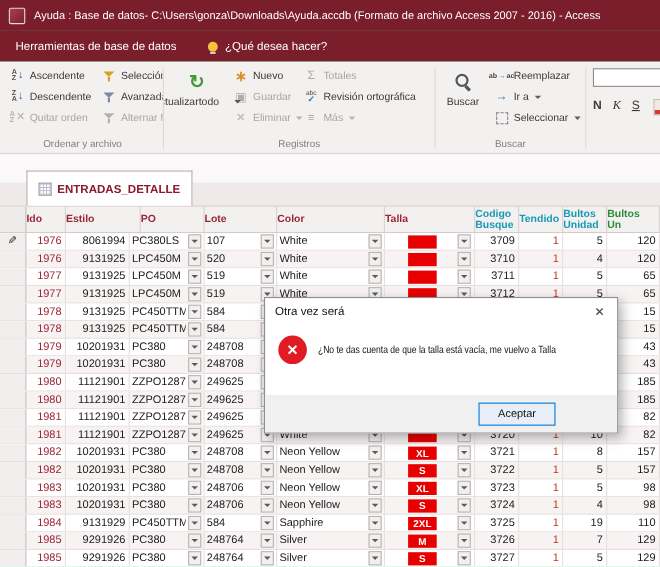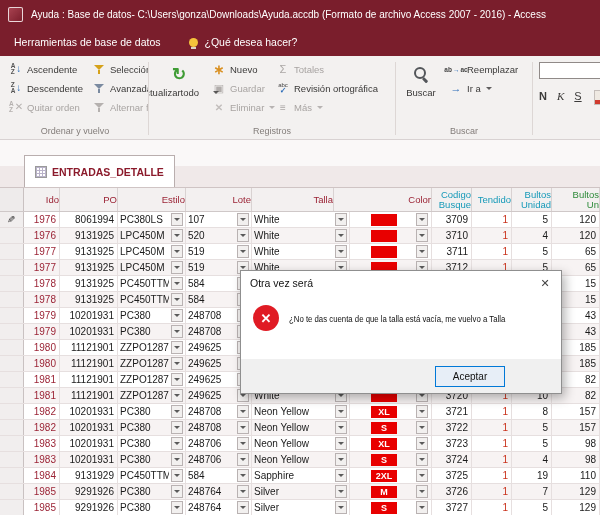--- a/index.html
+++ b/index.html
@@ -73,22 +73,22 @@
   .doc-tabbar{height:22px;background:#f0e9e9;border-bottom:1px solid #cfc4c4;display:flex;align-items:flex-end;padding-left:24px;box-sizing:border-box;}
   .doc-tab{height:32px;background:#fff;border:1px solid #b9aeae;border-bottom:none;display:flex;align-items:center;gap:5px;
            padding:0 10px;font-size:10.5px;font-weight:bold;color:#8b1a2b;box-sizing:border-box;}
   .grid-icon{width:10px;height:10px;border:1px solid #9a9a9a;background-color:#fff;flex:none;
              background-image:linear-gradient(#b9b2c9 1px,transparent 1px),linear-gradient(90deg,#b9b2c9 1px,transparent 1px);
              background-size:3px 3px;}
 
   
   .datasheet{background:#fff;}
   .ds-header{display:flex;height:24px;background:#f3f0f0;border-bottom:1px solid #cfc8c8;box-sizing:border-box;}
-  .hcell{box-sizing:border-box;border-right:1px solid #d9d2d2;display:flex;flex-direction:column;align-items:flex-end;justify-content:center;
-         font-weight:normal;font-size:9.5px;line-height:10px;flex:none;overflow:hidden;}
+  .hcell{box-sizing:border-box;border-right:1px solid #d9d2d2;display:flex;flex-direction:column;align-items:flex-start;justify-content:center;
+         font-weight:bold;font-size:9.5px;line-height:10px;flex:none;overflow:hidden;}
   .hcell.maroon{color:#9b2335;} .hcell.cyan{color:#1599b8;} .hcell.green{color:#2e8b3a;}
   .hcell.c-sel{background:#eeebeb;border-right:1px solid #c9c1c1;}
   .ds-row{display:flex;height:16px;box-sizing:border-box;border-bottom:1px solid #e6dfdf;background:#fff;}
   .ds-row.alt{background:#f7f3f3;}
   .cell{box-sizing:border-box;border-right:1px solid #e6dfdf;font-size:10px;display:flex;align-items:center;padding:0 3px;overflow:hidden;flex:none;}
   .cell.num{justify-content:flex-end;}
   .cell.maroon{color:#9b2335;}
   .cell.redtxt{color:#c9311b;}
   .cell.c-sel{background:#f1eeee;border-right:1px solid #c9c1c1;justify-content:center;padding:0;}
   .pencil{font-size:10px;color:#333;transform:scaleX(-1);line-height:1;}
@@ -195,21 +195,21 @@
             <span class="ico">
               <span class="funnel gray">
                   <span class="cup"></span>
                   <span class="stem"></span>
                 </span>
             </span>
             <span>Alternar filtro</span>
           </div>
         </div>
       </div>
-      <div class="rgroup-label">Ordenar y vuelvo</div>
+      <div class="rgroup-label">Ordenar y archivo</div>
     </div>
 
     <div class="rsep"></div>
 
     <div class="rgroup g-rec">
       <div class="rgroup-content">
         <div class="rbtn-big">
           <span class="bigico refresh-g">↻</span>
           <span class="big-lines">
             <span>Actualizar</span>
@@ -279,20 +279,27 @@
                 <span>ac</span>
               </span>
             </span>
             <span>Reemplazar</span>
           </div>
           <div class="rbtn">
             <span class="ico ic-goto">→</span>
             <span>Ir a</span>
             <span class="caret"></span>
           </div>
+          <div class="rbtn">
+            <span class="ico">
+                <span class="dashedsq"></span>
+              </span>
+            <span>Seleccionar</span>
+            <span class="caret"></span>
+          </div>
         </div>
       </div>
       <div class="rgroup-label">Buscar</div>
     </div>
 
     <div class="rsep"></div>
 
     <div class="fmt">
       <input class="font-input" style="">
       <div class="fmt-row">
@@ -311,34 +318,34 @@
         <span class="doc-tab-label">ENTRADAS_DETALLE</span>
       </div>
     </div>
 
     <div class="datasheet">
       <div class="ds-header" id="ds-header">
           <div class="hcell c-sel"></div>
           <div class="hcell c-ido maroon">
             <span class="h-l1">Ido</span>
           </div>
+          <div class="hcell c-estilo maroon">
+            <span class="h-l1">Estilo</span>
+          </div>
           <div class="hcell c-po maroon">
             <span class="h-l1">PO</span>
           </div>
-          <div class="hcell c-estilo maroon">
-            <span class="h-l1">Estilo</span>
-          </div>
           <div class="hcell c-lote maroon">
             <span class="h-l1">Lote</span>
           </div>
+          <div class="hcell c-color maroon">
+            <span class="h-l1">Color</span>
+          </div>
           <div class="hcell c-talla maroon">
             <span class="h-l1">Talla</span>
-          </div>
-          <div class="hcell c-color maroon">
-            <span class="h-l1">Color</span>
           </div>
           <div class="hcell c-codigo cyan">
             <span class="h-l1">Codigo</span>
             <span class="h-l2">Busque</span>
           </div>
           <div class="hcell c-tendido cyan">
             <span class="h-l1">Tendido</span>
           </div>
           <div class="hcell c-bultos cyan">
             <span class="h-l1">Bultos</span>

